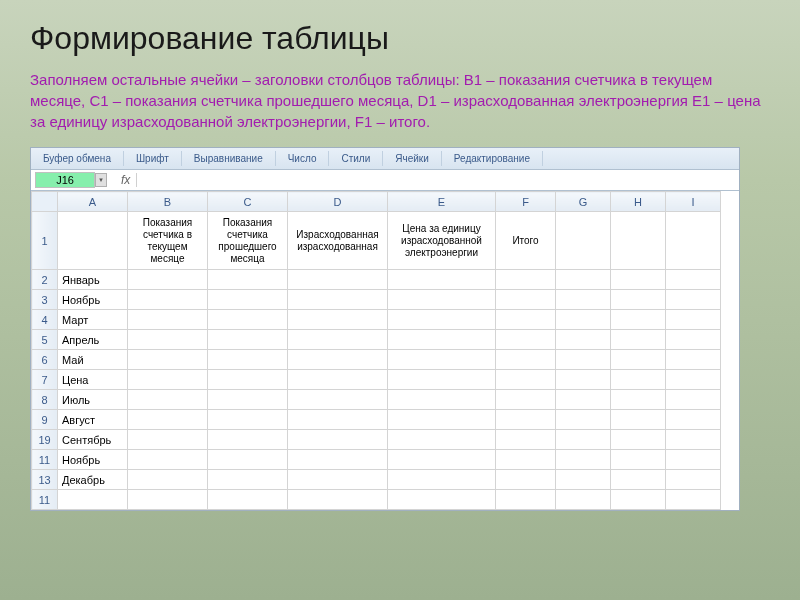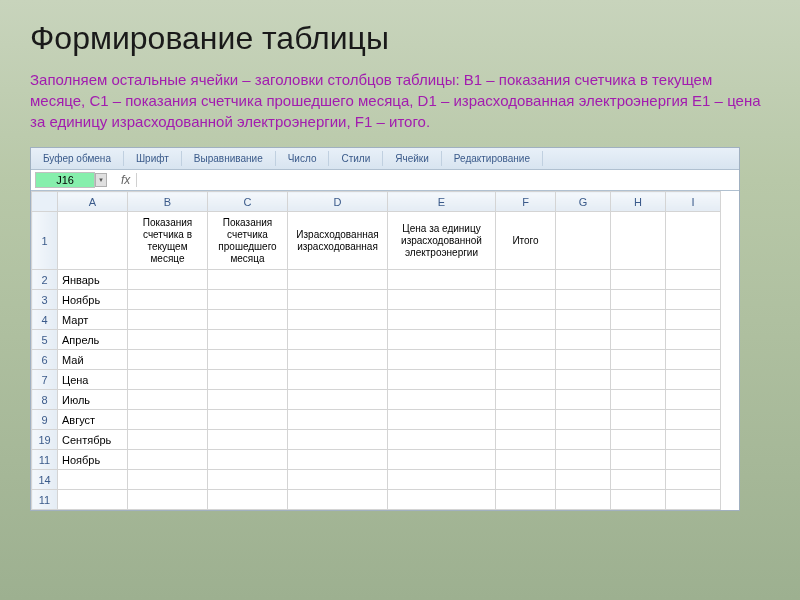--- a/index.html
+++ b/index.html
@@ -300,22 +300,22 @@
             <td class="col-B"></td>
             <td class="col-C"></td>
             <td class="col-D"></td>
             <td class="col-E"></td>
             <td class="col-F"></td>
             <td class="col-G"></td>
             <td class="col-H"></td>
             <td class="col-I"></td>
           </tr>
           <tr>
-            <th class="row-header">14</th>
-            <td class="col-A"></td>
+            <th class="row-header">13</th>
+            <td class="col-A">Декабрь</td>
             <td class="col-B"></td>
             <td class="col-C"></td>
             <td class="col-D"></td>
             <td class="col-E"></td>
             <td class="col-F"></td>
             <td class="col-G"></td>
             <td class="col-H"></td>
             <td class="col-I"></td>
           </tr>
           <tr>

